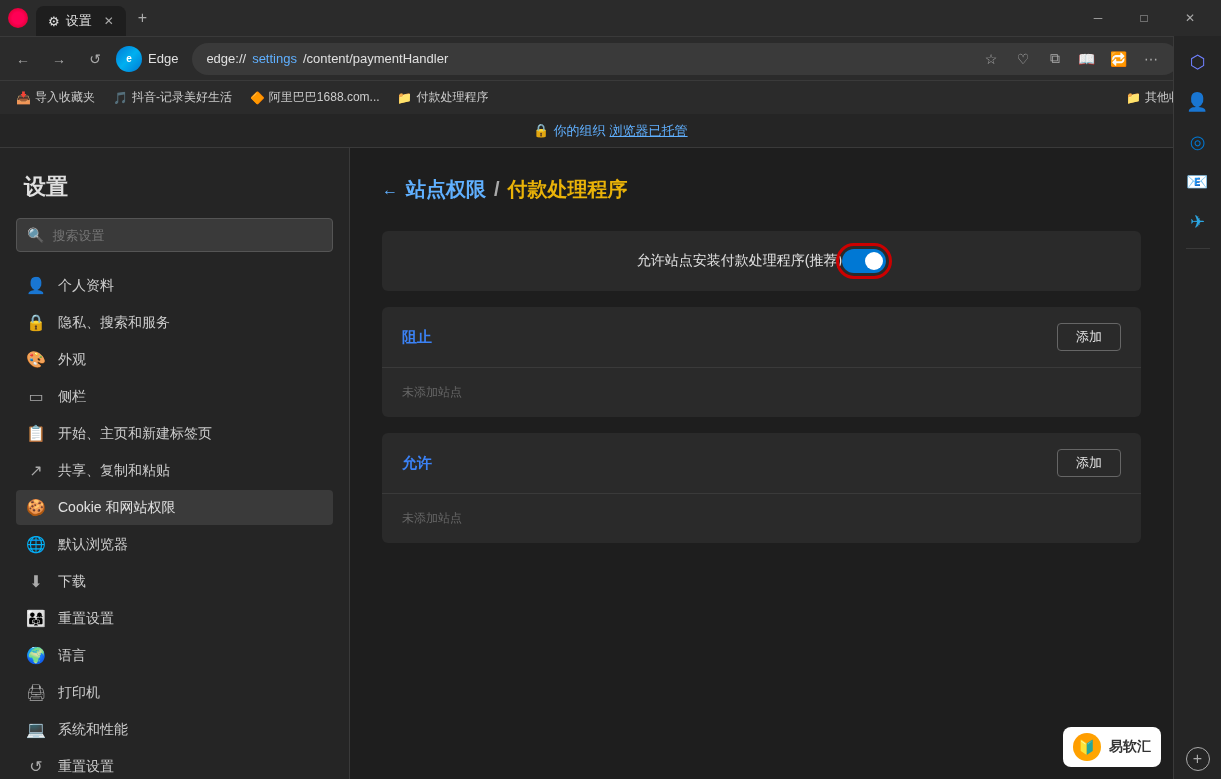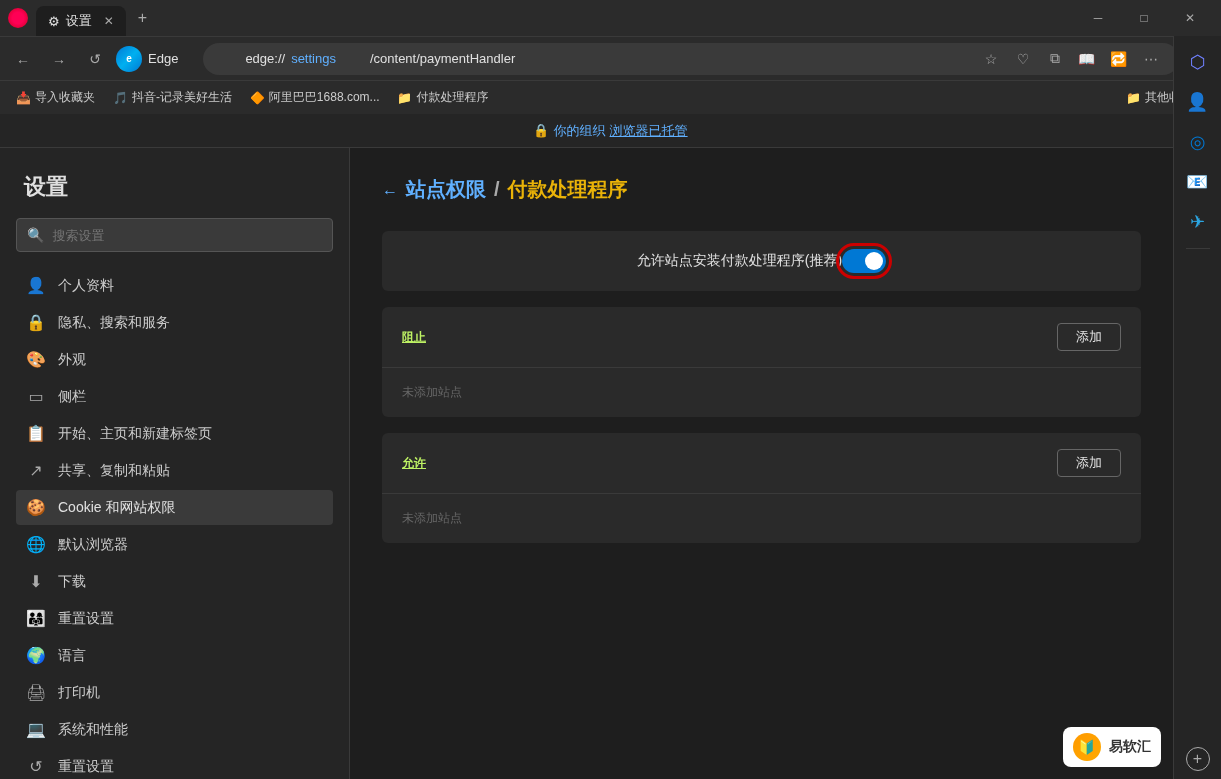--- a/index.html
+++ b/index.html
@@ -97,35 +97,35 @@
     .edge-logo {
       width: 26px; height: 26px;
       border-radius: 50%;
       background: linear-gradient(135deg, #0078d4 0%, #00b0f0 50%, #0078d4 100%);
       display: flex; align-items: center; justify-content: center;
       color: white; font-size: 12px; font-weight: bold; flex-shrink: 0;
     }
     .edge-label {
       font-size: 13px;
       color: #e0e0e0;
-      margin-right: 19px;
+      margin-right: 8px;
     }
     .url-bar {
       flex: 1;
       background: #3a3a3a;
       border-radius: 20px;
       height: 32px;
       display: flex;
       align-items: center;
       padding: 0 14px;
       font-size: 13px;
       color: #e0e0e0;
       gap: 6px;
     }
-    .url-text { color: #e0e0e0; margin-left: 28px; }
+    .url-text { color: #e0e0e0; }
     .url-highlight { color: #60b0ff; }
     .url-right-icons {
       display: flex; gap: 4px; align-items: center; margin-left: auto;
     }
     .addr-icon-btn {
       width: 28px; height: 28px;
       display: flex; align-items: center; justify-content: center;
       color: #aaa; cursor: pointer; border-radius: 4px; font-size: 14px;
     }
 
@@ -328,24 +328,23 @@
       overflow: hidden;
     }
     .section-header {
       padding: 16px 20px;
       display: flex;
       align-items: center;
       justify-content: space-between;
       border-bottom: 1px solid #3a3a3a;
     }
     .section-title {
-      font-size: 12px;
+      font-size: 15px;
       font-weight: 600;
-      color: #bef264;
-      text-decoration: underline;
+      color: #3b82f6;
     }
     .add-btn {
       background: transparent;
       border: 1px solid #666;
       color: #e0e0e0;
       padding: 4px 18px;
       border-radius: 4px;
       cursor: pointer;
       font-size: 13px;
     }

